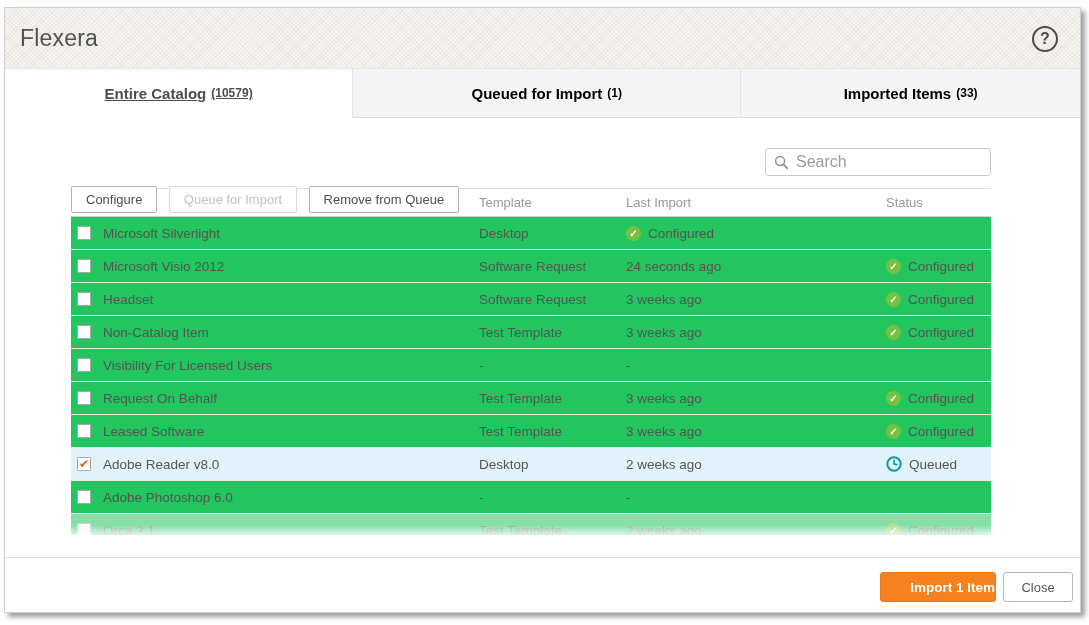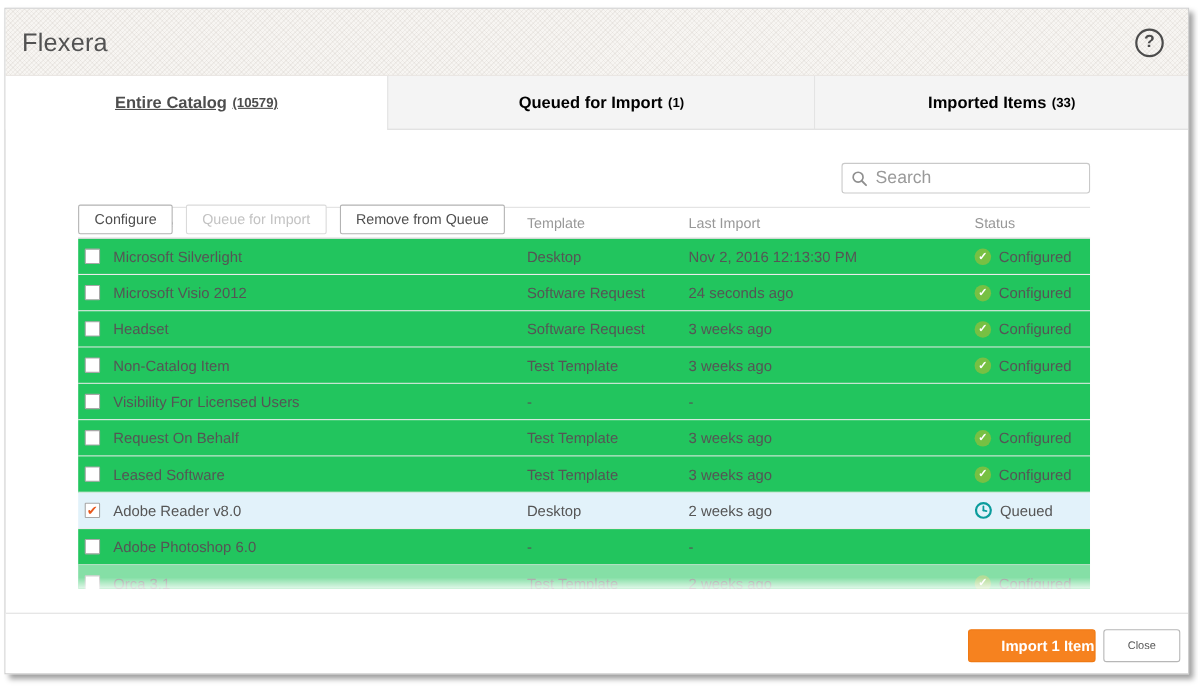--- a/index.html
+++ b/index.html
@@ -115,21 +115,21 @@
     border-top:1px solid #e0e0e0; background:#fff;
   }
   .btn-import{
     position:absolute; right:84px; top:14px; height:30px; width:116px;
     background:#f6821f; color:#fff; border:1px solid #ef7a14; border-radius:3px;
     font-family:inherit; font-size:13.5px; font-weight:700; cursor:pointer;text-align:right;
   }
   .btn-close{
     position:absolute; right:7px; top:14px; height:30px; width:70px;
     background:#fff; color:#555; border:1px solid #b7b7b7; border-radius:3px;
-    font-family:inherit; font-size:10px; cursor:pointer;
+    font-family:inherit; font-size:13px; cursor:pointer;
   }
 </style>
 </head>
 <body>
 
 <div class="dialog">
 
   <div class="hdr">
     <div class="hdr-title">Flexera</div>
     <div class="help">?</div>
@@ -170,21 +170,20 @@
       <div class="c-last">Last Import</div>
       <div class="c-status">Status</div>
     </div>
     <div class="tbody">
       <div class="row">
     <div class="c-name">
       <span class="cbx"></span>
       <span>Microsoft Silverlight</span>
     </div>
     <div class="c-tpl">Desktop</div>
-    <div class="c-last">Nov 2, 2016 12:13:30 PM</div>
     <div class="c-status">
       <span class="st-ok" style="display: flex;">✓</span>
 
       <span>Configured</span>
     </div>
   </div>
         <div class="row">
     <div class="c-name">
       <span class="cbx"></span>
       <span>Microsoft Visio 2012</span>

